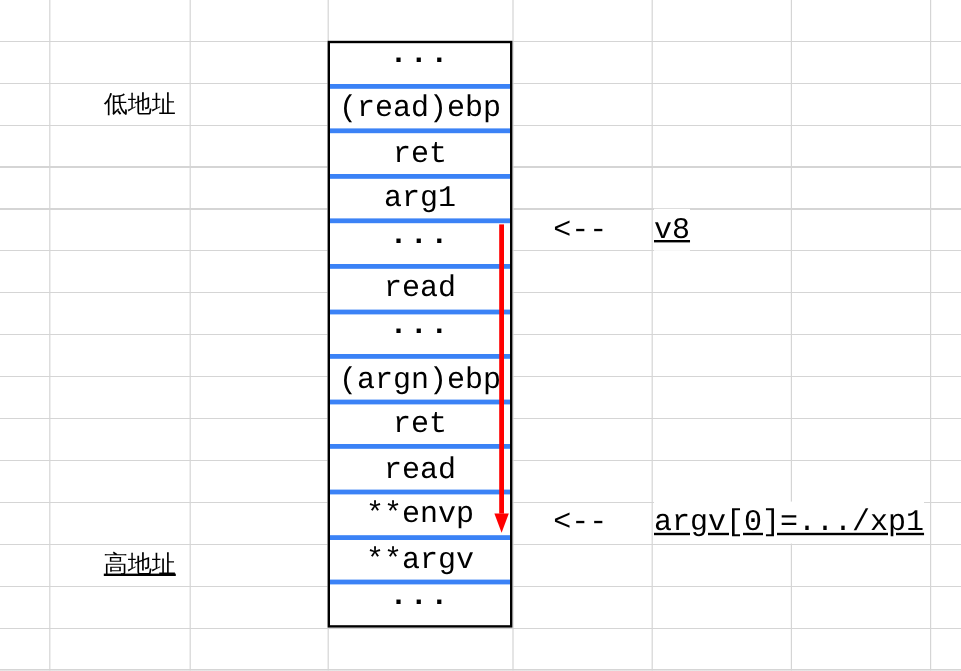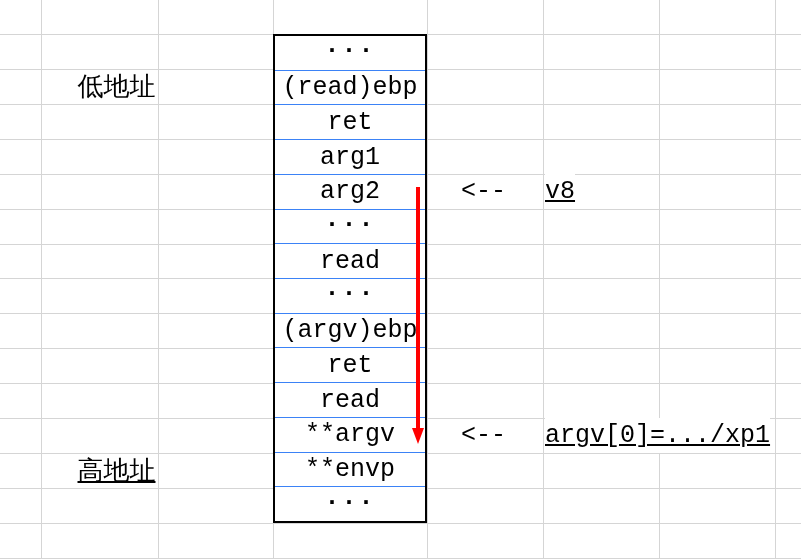--- a/index.html
+++ b/index.html
@@ -44,21 +44,21 @@
   }
   .stack-row {
     flex: 1;
     display: flex;
     align-items: center;
     justify-content: center;
     font-size: 25px;
     line-height: 1;
     white-space: nowrap;
   }
-  .stack-row + .stack-row { border-top: 1px solid #3b82f6; }
+  .stack-row + .stack-row { border-top: 4px solid #3b82f6; }
   .dots {
     display: inline-block;
     transform: translateY(-0.30em);
     font-weight: bold;
     letter-spacing: 2px;
   }
 
   
   .arrow-shaft {
     position: absolute;
@@ -83,21 +83,21 @@
 
   
   .addr-label {
     position: absolute;
     left: 41px;
     width: 117px;
     height: 35px;
     display: flex;
     align-items: center;
     justify-content: center;
-    font-size: 26px;
+    font-size: 20px;
     font-family: "Liberation Serif", "DejaVu Serif", serif;
     white-space: nowrap;
     z-index: 3;
     padding-left: 34px;
   }
   .addr-low  { top: 69px; }
   .addr-high { top: 453px; text-decoration: underline; }
 
   
   .annotation {
@@ -134,45 +134,42 @@
       <div class="stack-row">
         <span>(read)ebp</span>
       </div>
       <div class="stack-row">
         <span>ret</span>
       </div>
       <div class="stack-row">
         <span>arg1</span>
       </div>
       <div class="stack-row">
-        <span>arg2</span>
-      </div>
-      <div class="stack-row">
         <span class="dots">...</span>
       </div>
       <div class="stack-row">
         <span>read</span>
       </div>
       <div class="stack-row">
         <span class="dots">...</span>
       </div>
       <div class="stack-row">
-        <span>(argv)ebp</span>
+        <span>(argn)ebp</span>
       </div>
       <div class="stack-row">
         <span>ret</span>
       </div>
       <div class="stack-row">
         <span>read</span>
       </div>
       <div class="stack-row">
-        <span>**argv</span>
+        <span>**envp</span>
       </div>
       <div class="stack-row">
-        <span>**envp</span>
+        <span>**argv</span>
       </div>
       <div class="stack-row">
         <span class="dots">...</span>
       </div>
     </div>
 
   <div class="arrow-shaft"></div>
   <div class="arrow-head"></div>
 
   <div class="addr-label addr-low">低地址</div>

